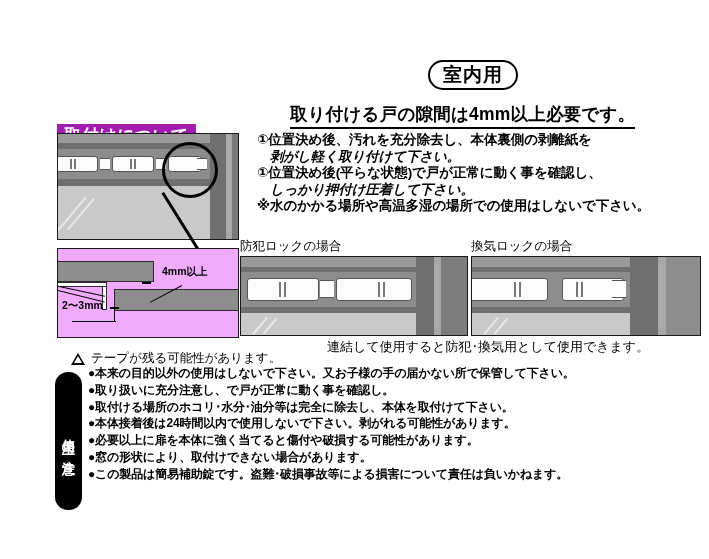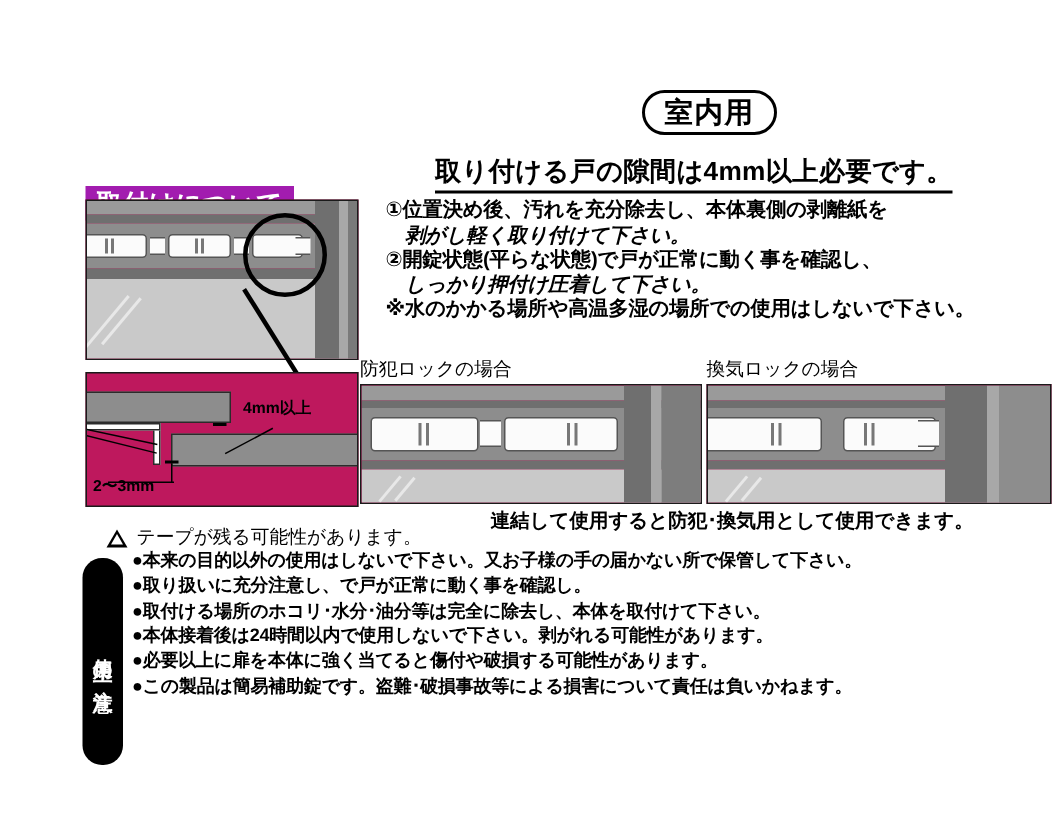--- a/index.html
+++ b/index.html
@@ -76,21 +76,21 @@
     line-height: 16.6px;
     letter-spacing: -0.1px;
   }
   .steps .step-line { white-space: nowrap; }
   .steps .indent-1 { padding-left: 13px; font-style: italic; }
   .steps .indent-2 { padding-left: 8px; }
 
   
   .panel {
     position: absolute;
-    background: #be185d;
+    background: #f0abfc;
     border: 1.5px solid #1a1a1a;
     box-sizing: border-box;
     overflow: hidden;
   }
   .panel-main   { left: 57px;  top: 133px; width: 182px; height: 107px; }
   .panel-detail { left: 57px;  top: 248px; width: 182px; height: 90px; }
   .panel-lock-a { left: 240px; top: 256px; width: 228px; height: 80px; }
   .panel-lock-b { left: 471px; top: 256px; width: 230px; height: 80px; }
 
   
@@ -173,21 +173,21 @@
     white-space: nowrap;
   }
   .cap-a { left: 240px; top: 238px; }
   .cap-b { left: 471px; top: 238px; }
 
   .combined-caption {
     position: absolute;
     left: 327px;
     top: 338px;
     font-size: 13px;
-    font-weight: bold;
+    font-weight: normal;
     white-space: nowrap;
   }
 
   
   .vertical-tab {
     position: absolute;
     left: 55px;
     top: 372px;
     width: 27px;
     height: 138px;
@@ -300,35 +300,35 @@
 
   <div class="detail-thin" style="left:44px; top:33px; width:5px; height:28px;"></div>
   <div class="detail-thin" style="left:-6px; top:33px; width:55px; height:5px;"></div>
 
   <div class="detail-block" style="left:56px; top:40px; width:132px; height:22px;"></div>
 
   <div class="detail-label" style="left:104px; top:16px;">4mm以上</div>
   <div class="detail-rule" style="left:88px; top:36px; width:36px; height:1.4px; transform:rotate(-28deg); transform-origin:right center;"></div>
   <div class="detail-rule" style="left:84px; top:33px; width:9px; height:2px;"></div>
 
-  <div class="detail-label" style="left:4px; top:68px;">2〜3mm</div>
+  <div class="detail-label" style="left:4px; top:50px;">2〜3mm</div>
   <div class="detail-rule" style="left:14px; top:72px; width:44px; height:1.4px;"></div>
   <div class="detail-rule" style="left:56px; top:60px; width:1.4px; height:13px;"></div>
   <div class="detail-rule" style="left:52px; top:58px; width:9px; height:2px;"></div>
 
   <div class="detail-rule" style="left:-4px; top:36px; width:52px; height:1.2px; transform:rotate(12deg); transform-origin:left center;"></div>
   <div class="detail-rule" style="left:-4px; top:40px; width:52px; height:1.2px; transform:rotate(14deg); transform-origin:left center;"></div>
 </div>
 
 <div class="main-heading">取り付ける戸の隙間は4mm以上必要です。</div>
 
 <div class="steps">
   <div class="step-line">①位置決め後、汚れを充分除去し、本体裏側の剥離紙を</div>
   <div class="step-line indent-1">剥がし軽く取り付けて下さい。</div>
-  <div class="step-line">②開錠状態(平らな状態)で戸が正常に動く事を確認し、</div>
+  <div class="step-line">①位置決め後(平らな状態)で戸が正常に動く事を確認し、</div>
   <div class="step-line indent-1">しっかり押付け圧着して下さい。</div>
   <div class="step-line">※水のかかる場所や高温多湿の場所での使用はしないで下さい。</div>
 </div>
 
 <div class="sub-caption cap-a">防犯ロックの場合</div>
 <div class="sub-caption cap-b">換気ロックの場合</div>
 
 <div class="panel panel-lock-a">
   <div class="frame-band" style="left:0; top:0; width:228px; height:10px; background:#9a9a9a;"></div>
   <div class="frame-band dark" style="left:0; top:10px; width:228px; height:5px;"></div>
@@ -387,14 +387,15 @@
   <span class="warn-tri"></span>
   <span>テープが残る可能性があります。</span>
 </div>
 
 <div class="bullet-list">
   <div class="bullet-item">●本来の目的以外の使用はしないで下さい。又お子様の手の届かない所で保管して下さい。</div>
   <div class="bullet-item">●取り扱いに充分注意し、で戸が正常に動く事を確認し。</div>
   <div class="bullet-item">●取付ける場所のホコリ･水分･油分等は完全に除去し、本体を取付けて下さい。</div>
   <div class="bullet-item">●本体接着後は24時間以内で使用しないで下さい。剥がれる可能性があります。</div>
   <div class="bullet-item">●必要以上に扉を本体に強く当てると傷付や破損する可能性があります。</div>
+  <div class="bullet-item">●窓の形状により、取付けできない場合があります。</div>
   <div class="bullet-item">●この製品は簡易補助錠です。盗難･破損事故等による損害について責任は負いかねます。</div>
 </div>
 
 </body></html>

